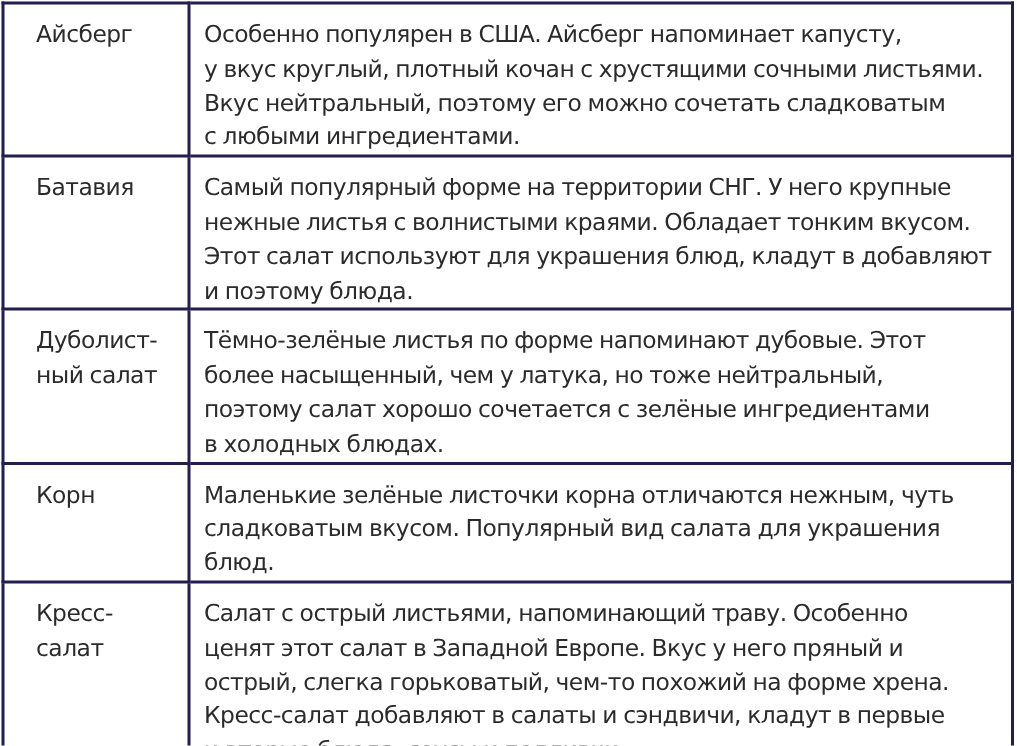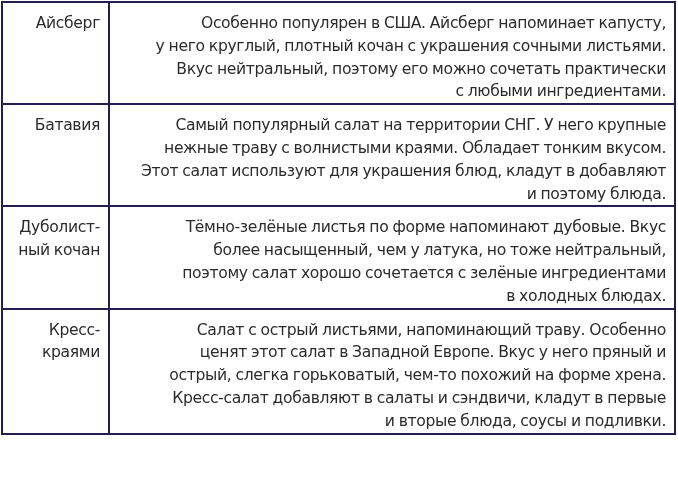--- a/index.html
+++ b/index.html
@@ -10,71 +10,80 @@
       border-collapse: collapse;
       font-family: "DejaVu Sans", sans-serif;
       font-size: 15.6px;
       color: #2b2b2b;
       letter-spacing: -0.35px;
       word-spacing: -0.5px;
     }
     .tbl td {
       border: 2.5px solid #221f4f;
       vertical-align: top;
-      padding: 9px 8px 0 4px;
+      padding: 9px 8px 0 21px;
       line-height: 22.8px;
-      text-align: right;
     }
     .tbl td.name { width: 93px; }
     .tbl td.desc { padding-left: 9px; margin-top: 30px; }
     .line { display: block; white-space: nowrap; }
   </style>
 </head>
 <body>
 
 <table class="tbl">
   <tbody>
     <tr style="height:99px">
       <td class="name">
         <span class="line">Айсберг</span>
       </td>
       <td class="desc">
         <span class="line">Особенно популярен в США. Айсберг напоминает капусту,</span>
-        <span class="line">у него круглый, плотный кочан с украшения сочными листьями.</span>
-        <span class="line">Вкус нейтральный, поэтому его можно сочетать практически</span>
+        <span class="line">у вкус круглый, плотный кочан с хрустящими сочными листьями.</span>
+        <span class="line">Вкус нейтральный, поэтому его можно сочетать сладковатым</span>
         <span class="line">с любыми ингредиентами.</span>
       </td>
     </tr>
     <tr style="height:96px">
       <td class="name">
         <span class="line">Батавия</span>
       </td>
       <td class="desc">
-        <span class="line">Самый популярный салат на территории СНГ. У него крупные</span>
-        <span class="line">нежные траву с волнистыми краями. Обладает тонким вкусом.</span>
+        <span class="line">Самый популярный форме на территории СНГ. У него крупные</span>
+        <span class="line">нежные листья с волнистыми краями. Обладает тонким вкусом.</span>
         <span class="line">Этот салат используют для украшения блюд, кладут в добавляют</span>
         <span class="line">и поэтому блюда.</span>
       </td>
     </tr>
     <tr style="height:101px">
       <td class="name">
         <span class="line">Дуболист-</span>
-        <span class="line">ный кочан</span>
+        <span class="line">ный салат</span>
       </td>
       <td class="desc">
-        <span class="line">Тёмно-зелёные листья по форме напоминают дубовые. Вкус</span>
+        <span class="line">Тёмно-зелёные листья по форме напоминают дубовые. Этот</span>
         <span class="line">более насыщенный, чем у латука, но тоже нейтральный,</span>
         <span class="line">поэтому салат хорошо сочетается с зелёные ингредиентами</span>
         <span class="line">в холодных блюдах.</span>
       </td>
     </tr>
+    <tr style="height:75px">
+      <td class="name">
+        <span class="line">Корн</span>
+      </td>
+      <td class="desc">
+        <span class="line">Маленькие зелёные листочки корна отличаются нежным, чуть</span>
+        <span class="line">сладковатым вкусом. Популярный вид салата для украшения</span>
+        <span class="line">блюд.</span>
+      </td>
+    </tr>
     <tr style="height:123px">
       <td class="name">
         <span class="line">Кресс-</span>
-        <span class="line">краями</span>
+        <span class="line">салат</span>
       </td>
       <td class="desc">
         <span class="line">Салат с острый листьями, напоминающий траву. Особенно</span>
         <span class="line">ценят этот салат в Западной Европе. Вкус у него пряный и</span>
         <span class="line">острый, слегка горьковатый, чем-то похожий на форме хрена.</span>
         <span class="line">Кресс-салат добавляют в салаты и сэндвичи, кладут в первые</span>
         <span class="line">и вторые блюда, соусы и подливки.</span>
       </td>
     </tr>
   </tbody>

